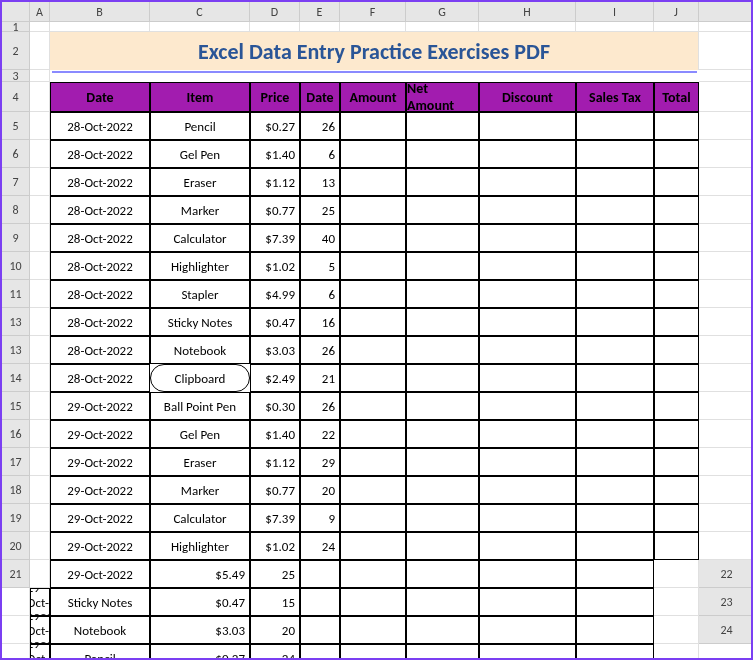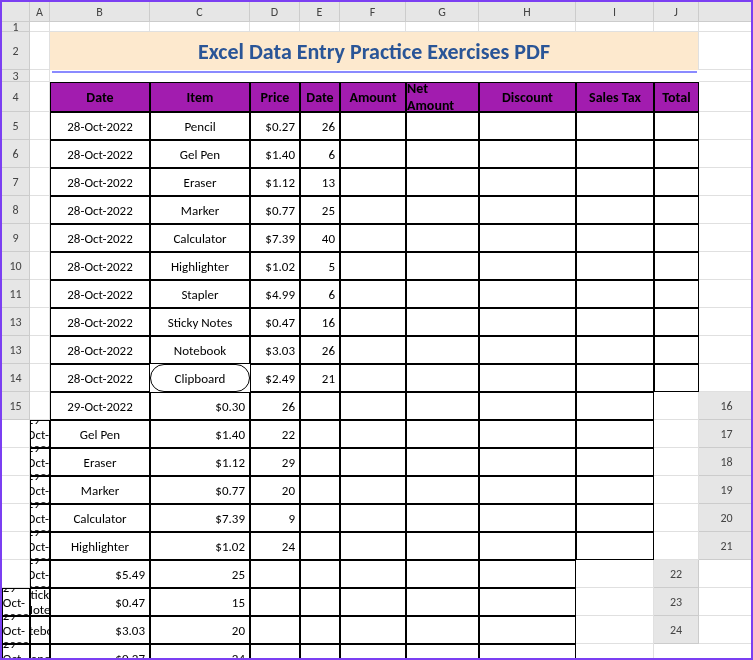--- a/index.html
+++ b/index.html
@@ -228,20 +228,21 @@
     <div class="cell data-cell right">21</div>
     <div class="cell data-cell"></div>
     <div class="cell data-cell"></div>
     <div class="cell data-cell"></div>
     <div class="cell data-cell"></div>
     <div class="cell data-cell"></div>
     <div class="cell"></div>
     <div class="rowhdr">15</div>
     <div class="cell"></div>
     <div class="cell data-cell" style="justify-content: center;">29-Oct-2022</div>
+    <div class="cell data-cell" style="justify-content: center;">Ball Point Pen</div>
     <div class="cell data-cell right">$0.30</div>
     <div class="cell data-cell right">26</div>
     <div class="cell data-cell"></div>
     <div class="cell data-cell"></div>
     <div class="cell data-cell"></div>
     <div class="cell data-cell"></div>
     <div class="cell data-cell"></div>
     <div class="cell"></div>
     <div class="rowhdr">16</div>
     <div class="cell"></div>

